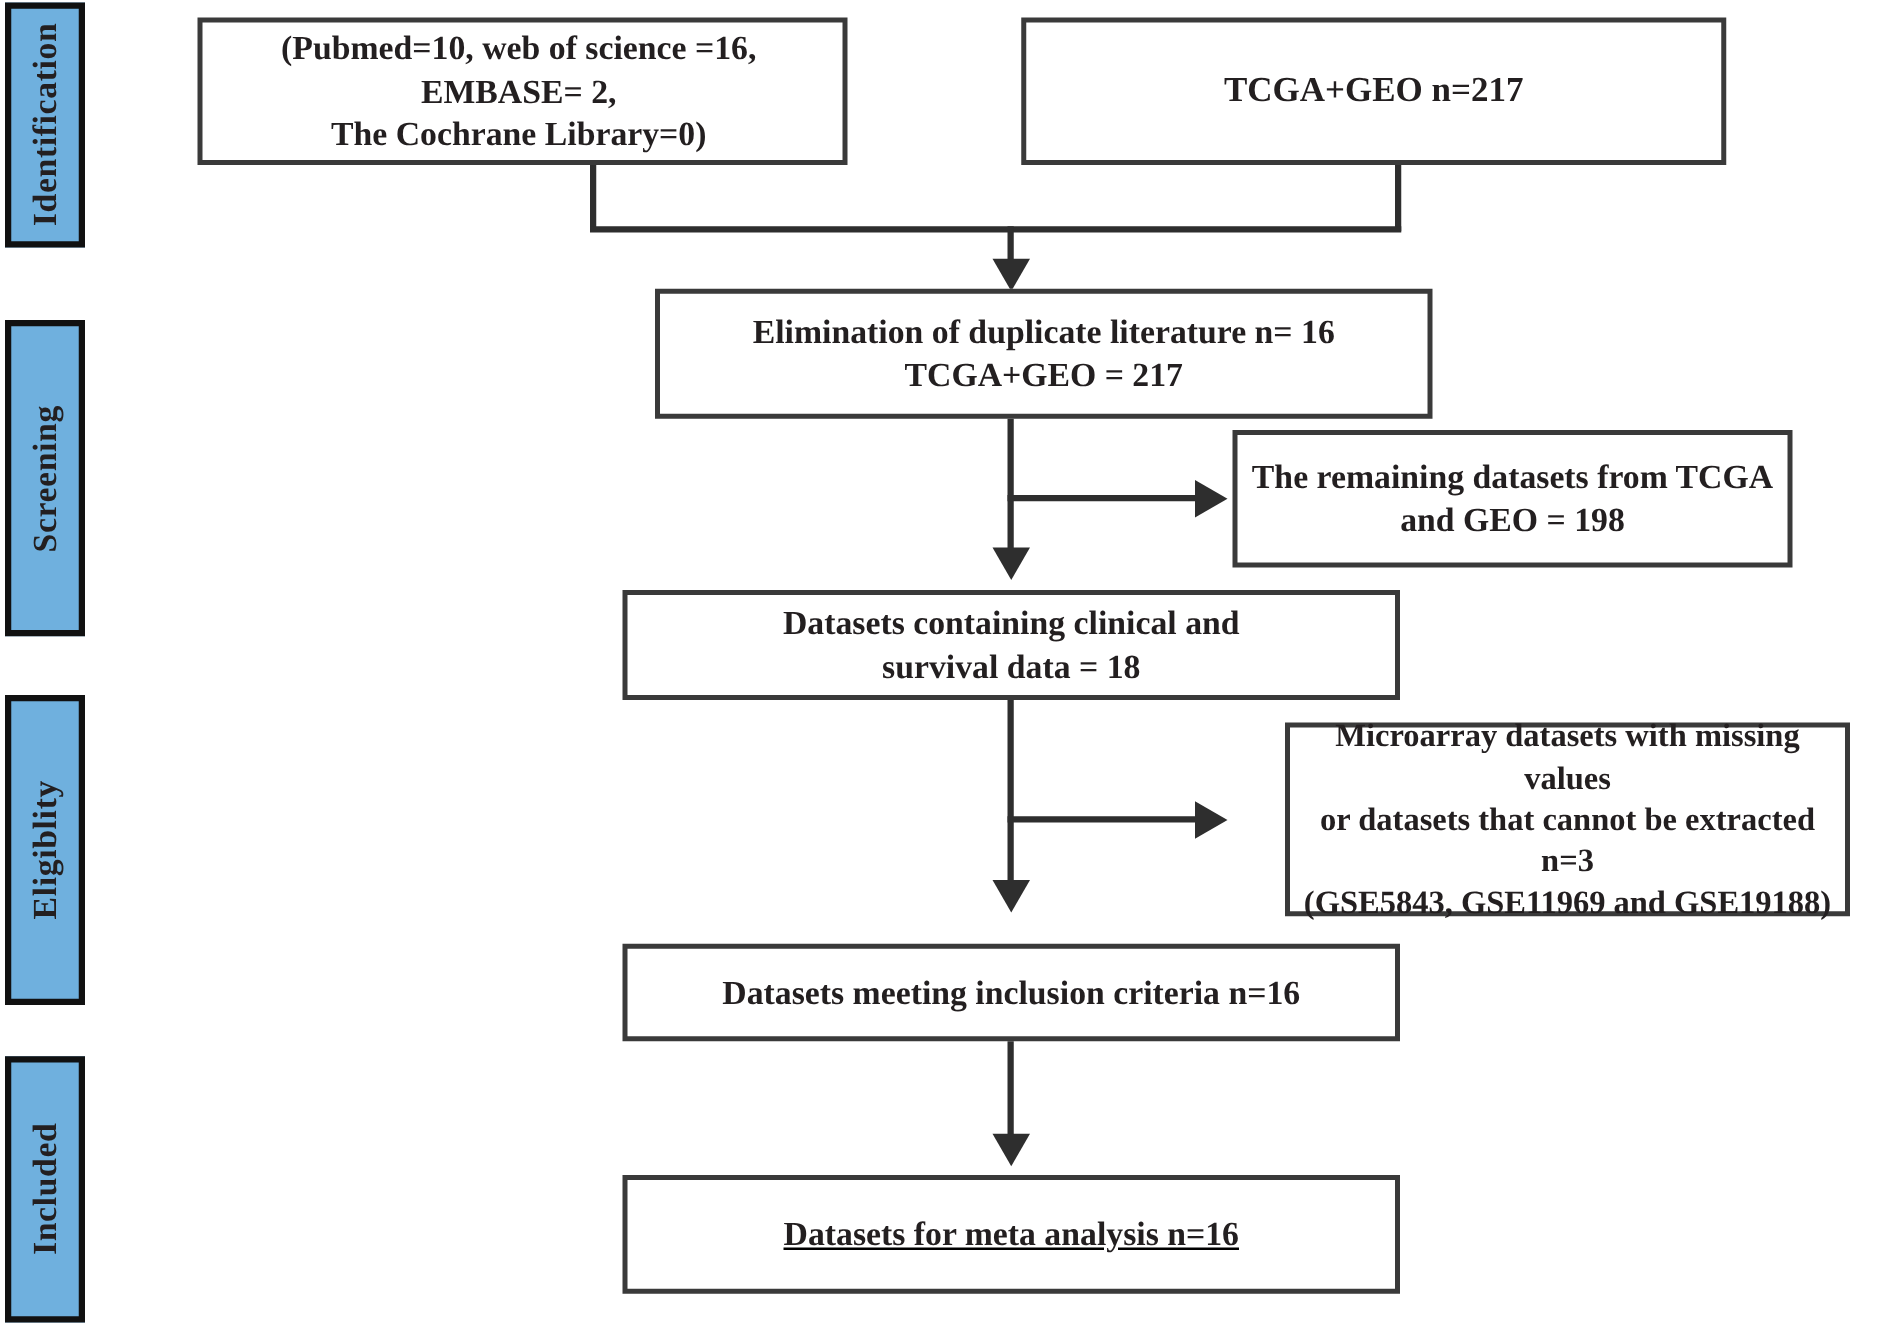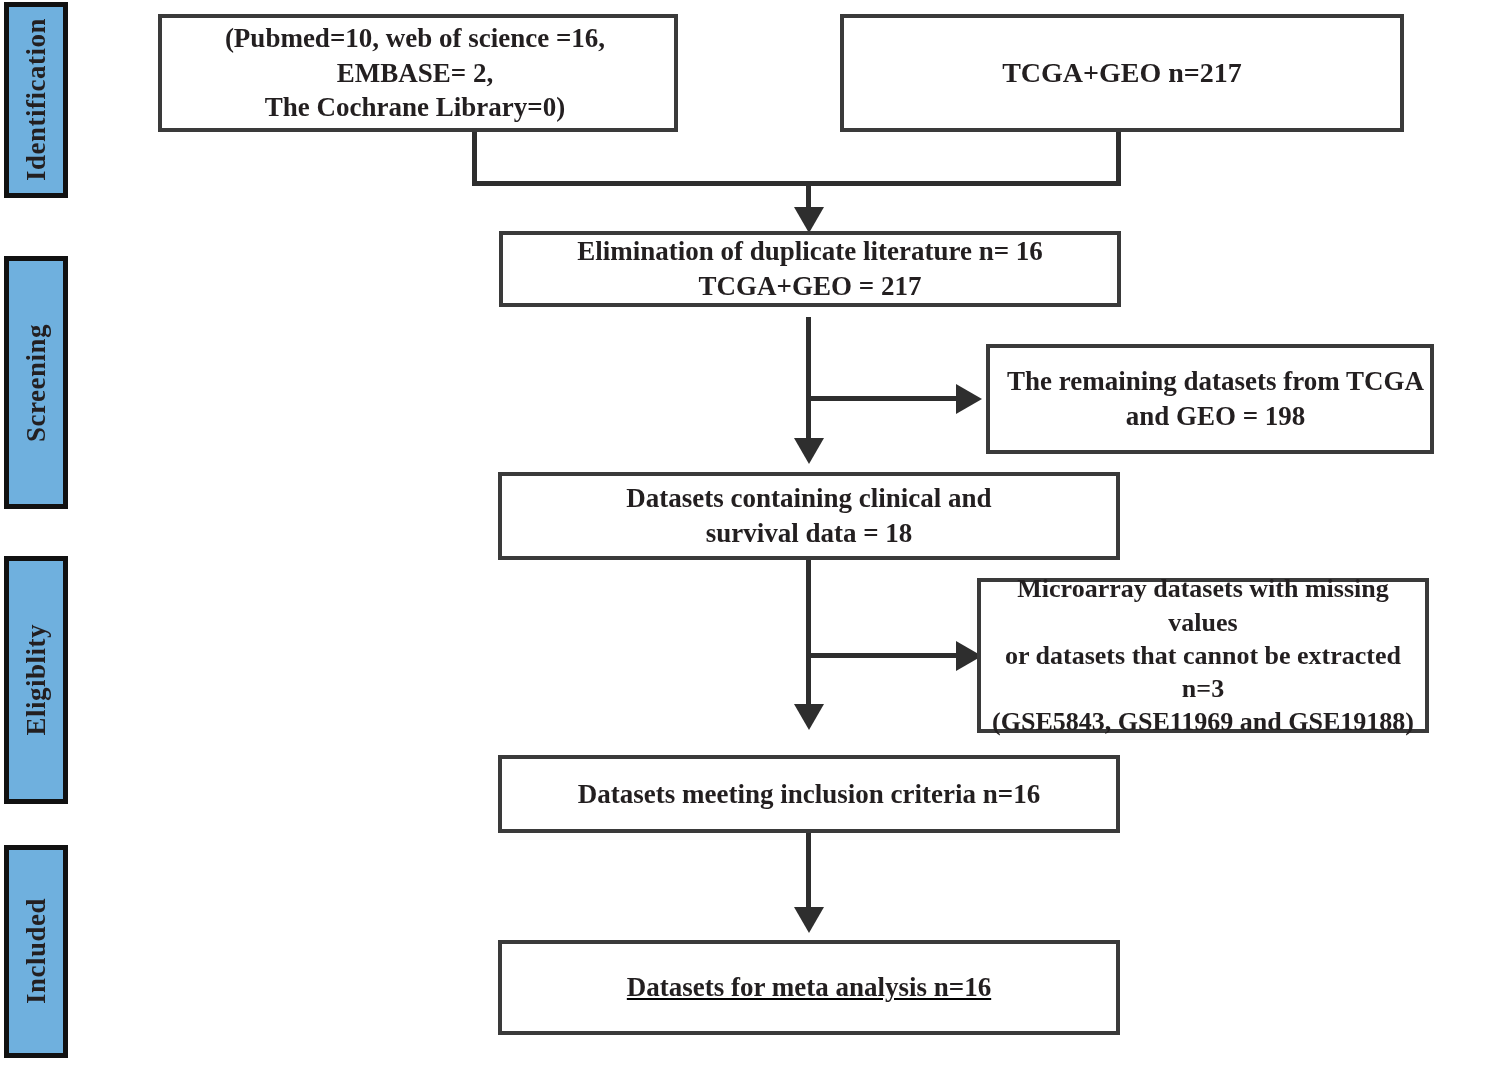--- a/index.html
+++ b/index.html
@@ -91,58 +91,58 @@
 
   <div class="stage-bar" style="left:4px;top:845px;width:64px;height:213px;">
     <span class="lbl">Included</span>
   </div>
 
   <div class="fbox" id="box-sources" style="left:158px;top:14px;width:520px;height:118px;">
     <span class="txt t27">(Pubmed=10, web of science =16, EMBASE= 2,
 The Cochrane Library=0)</span>
   </div>
 
-  <div class="fbox" style="left:840px;top:14px;width:564px;height:118px;">
+  <div class="fbox" style="left:817px;top:14px;width:564px;height:118px;">
     <span class="txt t28">TCGA+GEO n=217</span>
   </div>
 
   <div class="vline" style="left:472px;top:130px;height:55px;"></div>
   <div class="vline" style="left:1116px;top:130px;height:55px;"></div>
   <div class="hline" style="left:472px;top:181px;width:649px;"></div>
   <div class="vline" style="left:806px;top:181px;height:32px;"></div>
   <div class="arrow-down" style="left:794px;top:207px;"></div>
 
-  <div class="fbox" style="left:499px;top:231px;width:622px;height:76px;">
+  <div class="fbox" style="left:524px;top:231px;width:622px;height:104px;">
     <span class="txt t27">Elimination of duplicate literature n= 16
 TCGA+GEO = 217</span>
   </div>
 
   <div class="vline" style="left:806px;top:317px;height:125px;"></div>
   <div class="arrow-down" style="left:794px;top:438px;"></div>
 
   <div class="hline" style="left:806px;top:396px;width:152px;"></div>
   <div class="arrow-right" style="left:956px;top:384px;"></div>
 
-  <div class="fbox" style="left:986px;top:344px;width:448px;height:110px;justify-content:flex-end;">
+  <div class="fbox" style="left:986px;top:344px;width:448px;height:110px;">
     <span class="txt t27">The remaining datasets from TCGA
 and GEO = 198</span>
   </div>
 
   <div class="fbox" style="left:498px;top:472px;width:622px;height:88px;">
     <span class="txt t27">Datasets containing clinical and
 survival data = 18</span>
   </div>
 
   <div class="vline" style="left:806px;top:558px;height:150px;"></div>
   <div class="arrow-down" style="left:794px;top:704px;"></div>
 
   <div class="hline" style="left:806px;top:653px;width:152px;"></div>
   <div class="arrow-right" style="left:956px;top:641px;"></div>
 
-  <div class="fbox" style="left:977px;top:578px;width:452px;height:155px;font-family:Liberation Serif, serif;">
+  <div class="fbox" style="left:1028px;top:578px;width:452px;height:155px;font-family:Liberation Serif, serif;">
     <span class="txt t26">Microarray datasets with missing values
 or datasets that cannot be extracted n=3
 (GSE5843, GSE11969 and GSE19188)</span>
   </div>
 
   <div class="fbox" style="left:498px;top:755px;width:622px;height:78px;">
     <span class="txt t27">Datasets meeting inclusion criteria n=16</span>
   </div>
 
   <div class="vline" style="left:806px;top:831px;height:80px;"></div>

